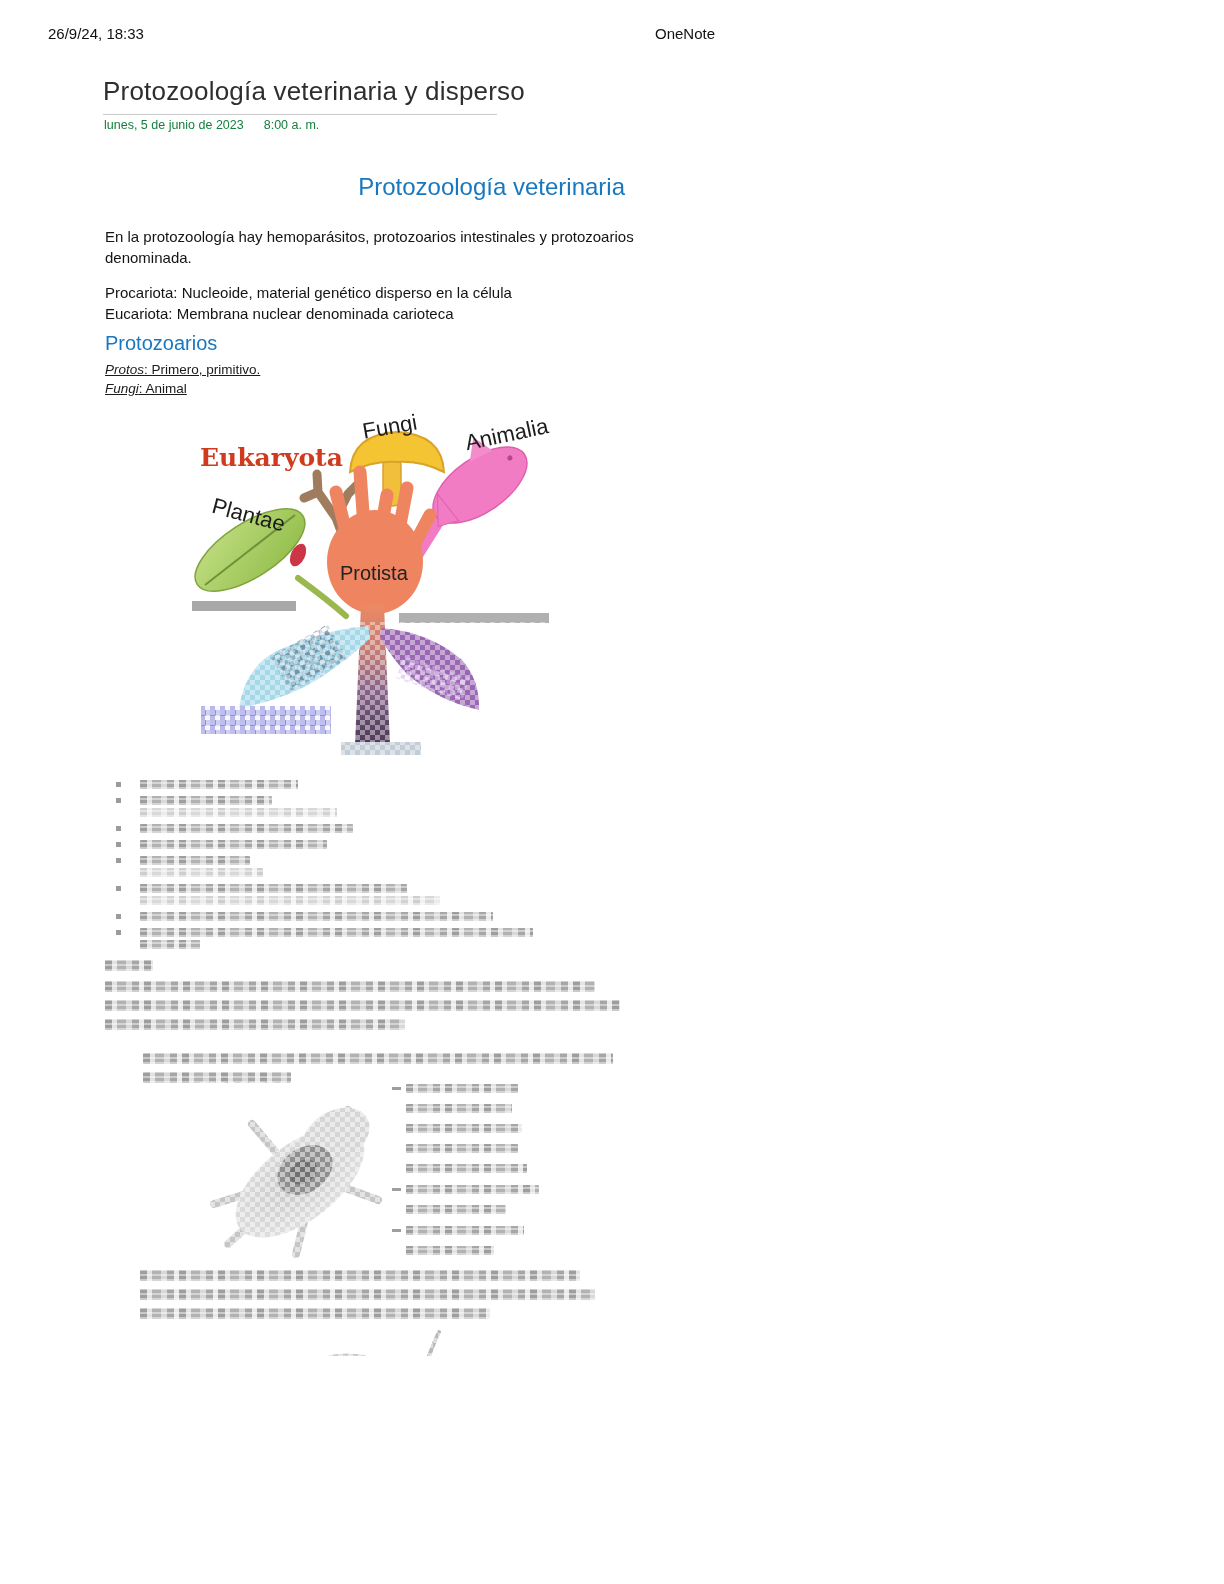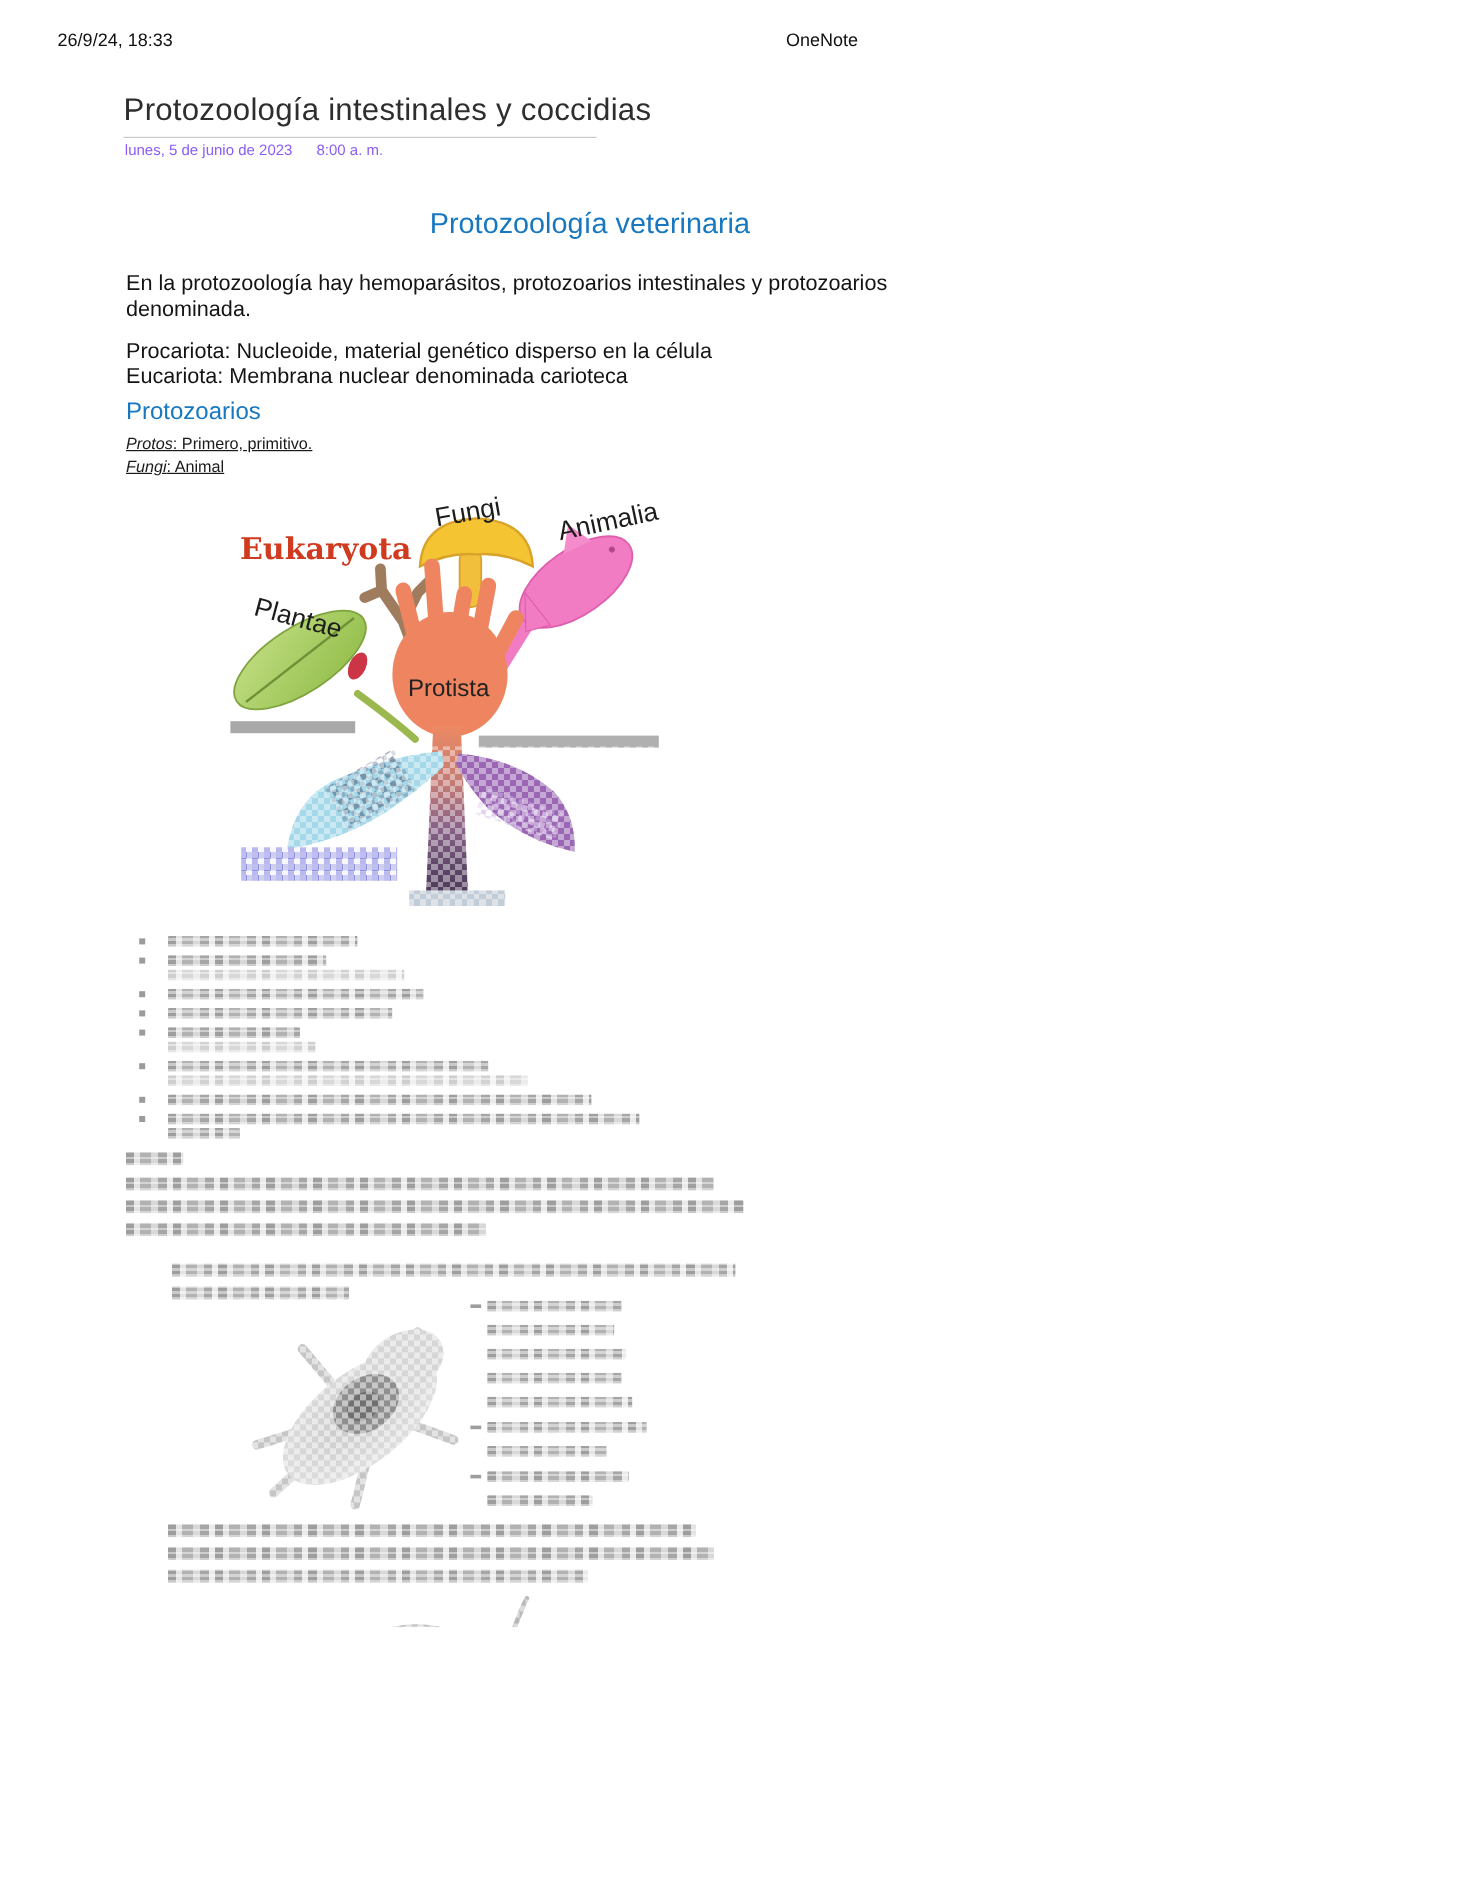--- a/index.html
+++ b/index.html
@@ -6,26 +6,26 @@
   html,body { background:#ffffff; }
   body { font-family:"Liberation Sans", sans-serif; color:#1a1a1a; }
   .page { position:relative; width:1224px; height:1356px; background:#fff; overflow:hidden; }
 
   .hdr-ts   { position:absolute; left:48px;  top:25px; font-size:15px; color:#111; }
   .hdr-app  { position:absolute; left:655px; top:25px; font-size:15px; color:#111; }
 
   .note-title { position:absolute; left:103px; top:76px; width:394px; font-size:26px;
                 font-weight:300; color:#2e2e2e; letter-spacing:.2px;
                 padding-bottom:7px; border-bottom:1px solid #c9c9c9; white-space:nowrap; }
-  .note-meta  { position:absolute; left:104px; top:118px; font-size:12.5px; color:#8b5cf6; }
+  .note-meta  { position:absolute; left:104px; top:118px; font-size:12.5px; color:#15803d; }
   .note-meta .time { margin-left:20px; }
 
   .h-main { position:absolute; left:105px; top:173px; width:520px; text-align:right;
             font-size:24px; color:#1878BF; }
-  .body-txt { font-size:18px; line-height:21px; color:#141414; }
+  .body-txt { font-size:15px; line-height:21px; color:#141414; }
   .para1  { position:absolute; left:105px; top:226px; }
   .para2  { position:absolute; left:105px; top:282px; }
   .h-sub  { position:absolute; left:105px; top:332px; font-size:20px; color:#1878BF; }
   .defs   { position:absolute; left:105px; top:360px; font-size:13.5px; line-height:19px;text-decoration:underline; }
   .defs i { font-style:italic; }
 
   .tree-wrap { position:absolute; left:190px; top:400px; width:370px; height:362px; }
 
   
   .px { height:9px; border-radius:1px;
@@ -70,21 +70,21 @@
   svg text.serif { font-family:"DejaVu Serif", serif; }
 </style>
 </head>
 <body>
 
 <div class="page">
 
   <div class="hdr-ts">26/9/24, 18:33</div>
   <div class="hdr-app">OneNote</div>
 
-  <div class="note-title">Protozoología intestinales y coccidias</div>
+  <div class="note-title">Protozoología veterinaria y disperso</div>
   <div class="note-meta">
     <span>lunes, 5 de junio de 2023</span><span class="time">8:00 a. m.</span>
   </div>
 
   <div class="h-main">Protozoología veterinaria</div>
 
   <div class="para1 body-txt">
     <div>En la protozoología hay hemoparásitos, protozoarios intestinales y protozoarios</div>
     <div>denominada.</div>
   </div>

